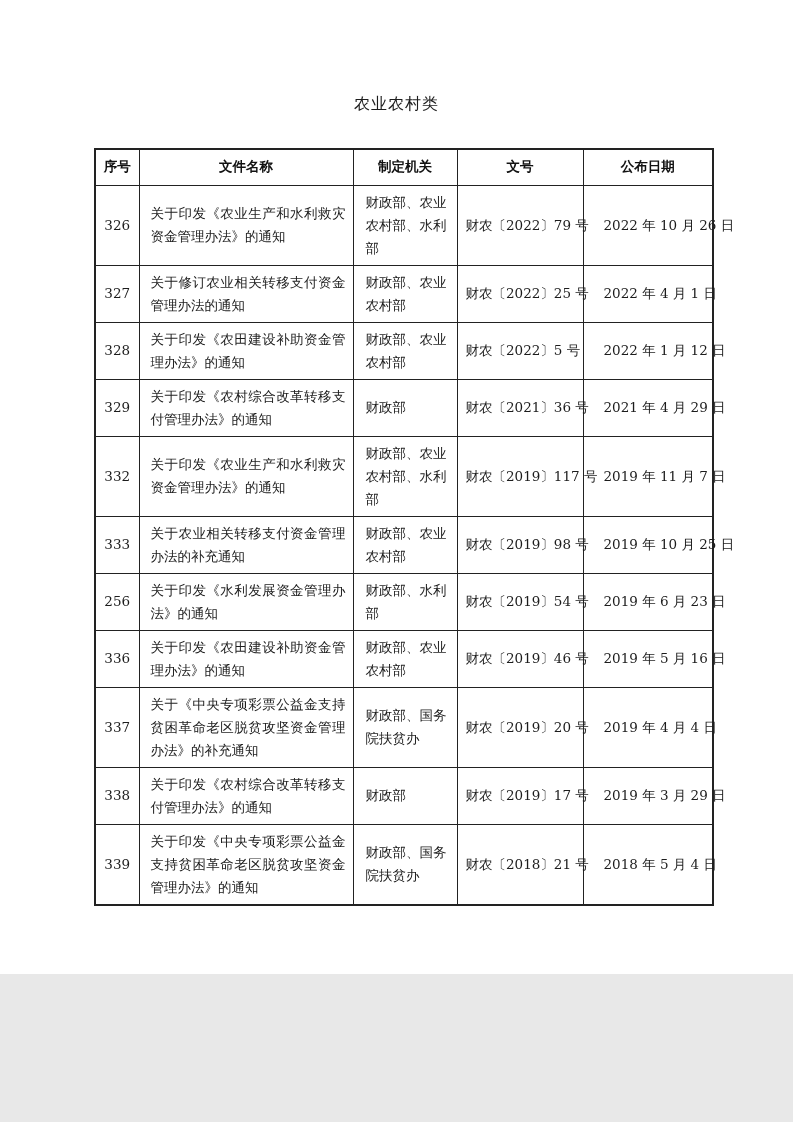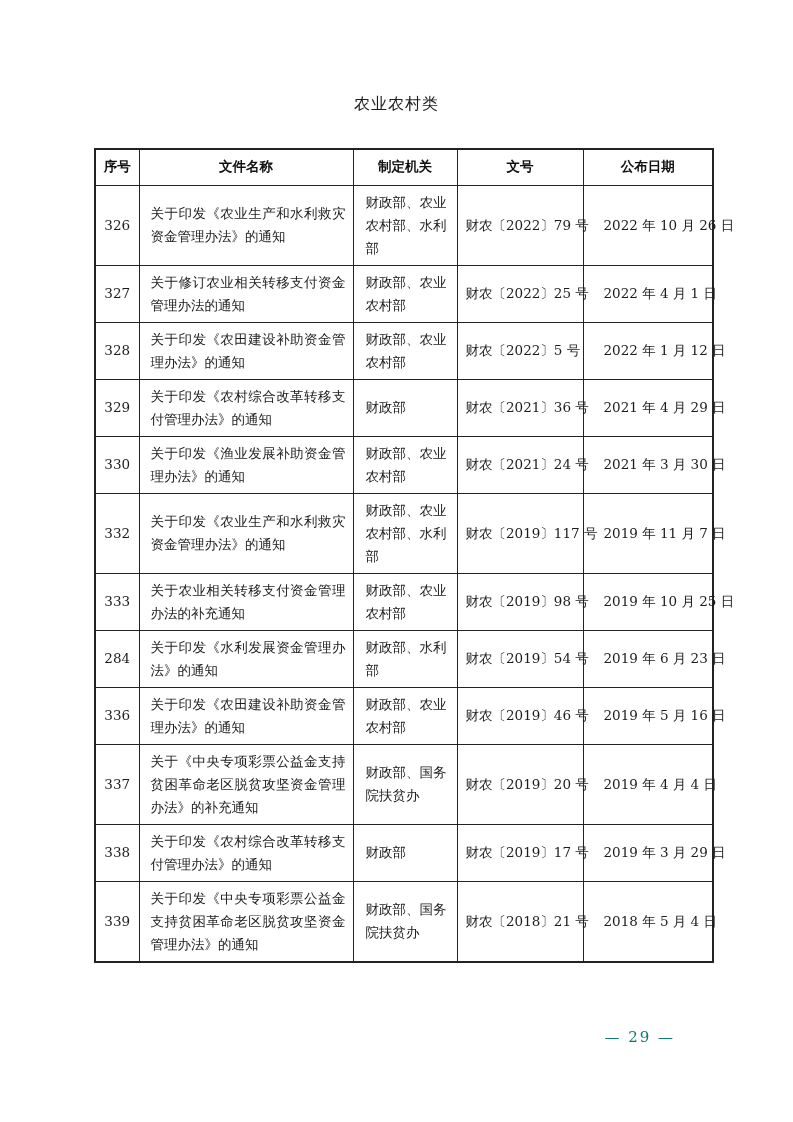--- a/index.html
+++ b/index.html
@@ -2,21 +2,21 @@
 <html><head>
 <meta charset="utf-8">
 <style>
   * { margin: 0; padding: 0; box-sizing: border-box; }
   html, body { background: #e8e8e8; }
   body { font-family: "DejaVu Serif", "Liberation Serif", serif; }
 
   .page {
     position: relative;
     width: 793px;
-    height: 1122px;
+    height: 974px;
     margin: 0 auto;
     background: #ffffff;
     color: #1c1c1c;
     overflow: hidden;
   }
 
   .doc-title {
     position: absolute;
     top: 94px;
     left: 0;
@@ -121,42 +121,35 @@
           <td class="cell-date">2022 年 1 月 12 日</td>
         </tr>
         <tr>
           <td class="cell-no">329</td>
           <td class="cell-name">关于印发《农村综合改革转移支付管理办法》的通知</td>
           <td class="cell-agency">财政部</td>
           <td class="cell-doc_no">财农〔2021〕36 号</td>
           <td class="cell-date">2021 年 4 月 29 日</td>
         </tr>
         <tr>
-          <td class="cell-no">330</td>
-          <td class="cell-name">关于印发《渔业发展补助资金管理办法》的通知</td>
-          <td class="cell-agency">财政部、农业农村部</td>
-          <td class="cell-doc_no">财农〔2021〕24 号</td>
-          <td class="cell-date">2021 年 3 月 30 日</td>
-        </tr>
-        <tr>
           <td class="cell-no">332</td>
           <td class="cell-name">关于印发《农业生产和水利救灾资金管理办法》的通知</td>
           <td class="cell-agency">财政部、农业农村部、水利部</td>
           <td class="cell-doc_no">财农〔2019〕117 号</td>
           <td class="cell-date">2019 年 11 月 7 日</td>
         </tr>
         <tr>
           <td class="cell-no">333</td>
           <td class="cell-name">关于农业相关转移支付资金管理办法的补充通知</td>
           <td class="cell-agency">财政部、农业农村部</td>
           <td class="cell-doc_no">财农〔2019〕98 号</td>
           <td class="cell-date">2019 年 10 月 25 日</td>
         </tr>
         <tr>
-          <td class="cell-no">284</td>
+          <td class="cell-no">256</td>
           <td class="cell-name">关于印发《水利发展资金管理办法》的通知</td>
           <td class="cell-agency">财政部、水利部</td>
           <td class="cell-doc_no">财农〔2019〕54 号</td>
           <td class="cell-date">2019 年 6 月 23 日</td>
         </tr>
         <tr>
           <td class="cell-no">336</td>
           <td class="cell-name">关于印发《农田建设补助资金管理办法》的通知</td>
           <td class="cell-agency">财政部、农业农村部</td>
           <td class="cell-doc_no">财农〔2019〕46 号</td>

